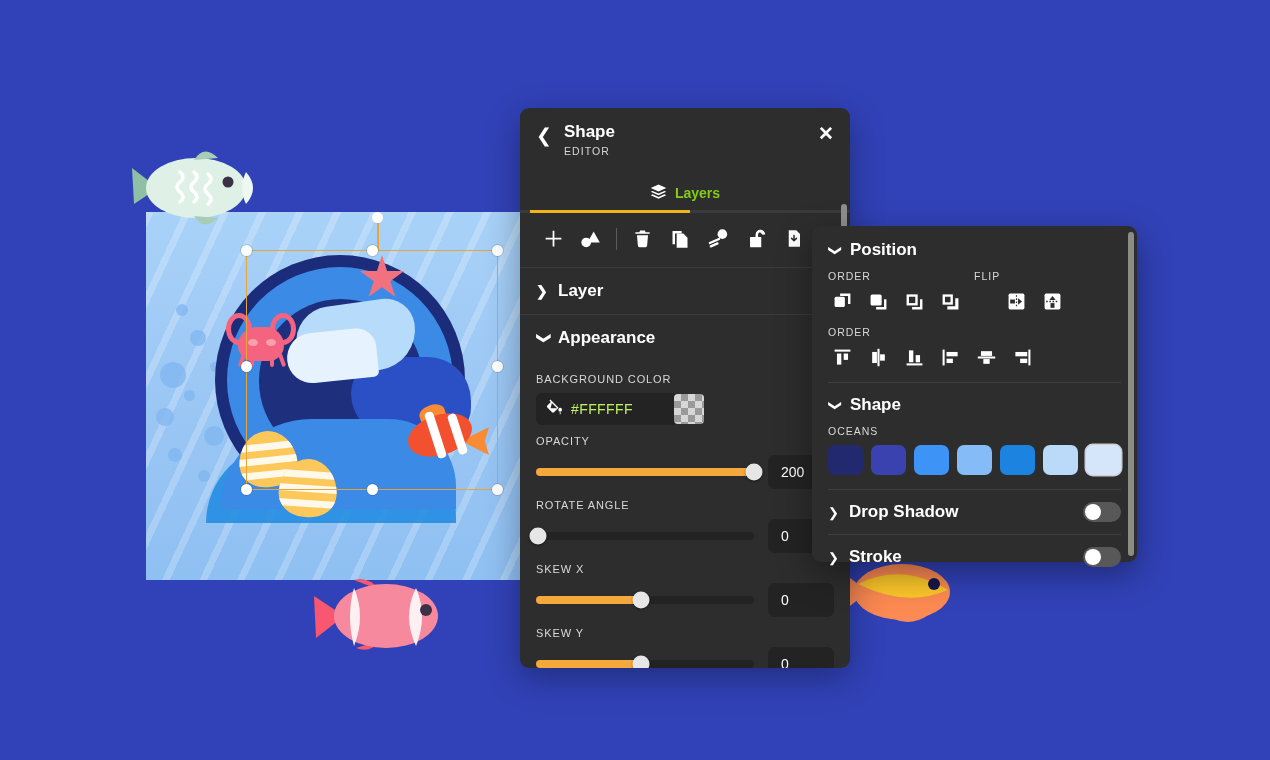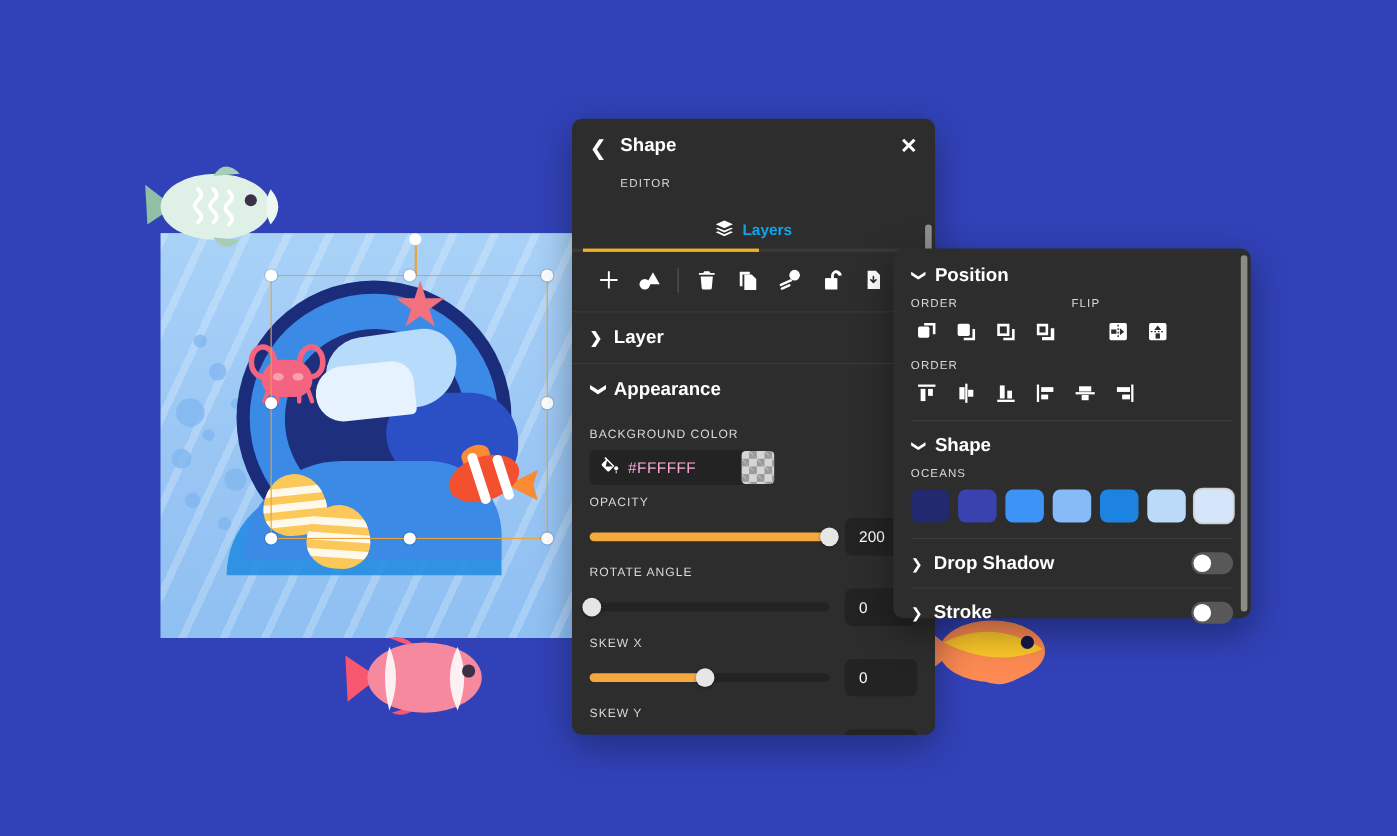--- a/index.html
+++ b/index.html
@@ -106,46 +106,46 @@
 
   
   .panel-shape{
     position:absolute;left:520px;top:108px;width:330px;height:560px;
     background:#2d2d2d;border-radius:9px;overflow:hidden;
     box-shadow:0 10px 34px rgba(0,0,0,.33);
   }
   .ps-head{padding:14px 16px 8px 16px;position:relative;display:flex;align-items:flex-start;}
   .back-caret{color:#fff;font-size:19px;line-height:1;margin-right:12px;margin-top:4px;cursor:pointer;}
   .ps-title{color:#fff;font-size:17px;font-weight:bold;line-height:1.15;}
-  .ps-sub{color:#d6d6d6;font-size:10.5px;letter-spacing:1.1px;margin-top:19px;}
+  .ps-sub{color:#d6d6d6;font-size:10.5px;letter-spacing:1.1px;margin-top:3px;}
   .ps-close{position:absolute;right:16px;top:16px;color:#fff;font-size:19px;line-height:1;cursor:pointer;font-weight:bold;}
 
   .tabs{display:flex;margin-top:10px;position:relative;}
-  .tab{flex:1;display:flex;align-items:center;justify-content:center;gap:8px;padding:9px 0 11px;font-size:14px;font-weight:bold;color:#0ea5e9;cursor:pointer;}
+  .tab{flex:1;display:flex;align-items:center;justify-content:center;gap:8px;padding:9px 0 11px;font-size:14px;font-weight:bold;color:#84cc16;cursor:pointer;}
   .tab.active{color:#f2b21a;}
   .tabs-underline{position:absolute;left:0;bottom:0;height:2.5px;width:100%;background:#3a3a3a;}
   .tabs-underline i{position:absolute;left:10px;top:0;height:100%;width:160px;background:#f2b21a;}
 
   .toolbar{display:flex;align-items:center;gap:0;padding:12px 14px 14px 14px;}
   .tb{width:38px;height:28px;display:flex;align-items:center;justify-content:center;cursor:pointer;}
   .tb svg{fill:#fff;}
   .tb-div{width:1px;height:22px;background:#5a5a5a;margin:0 6px;}
 
   .sec-row{
     display:flex;align-items:center;gap:10px;padding:13px 16px;
     border-top:1px solid #3b3b3b;cursor:pointer;
   }
   .sec-row .car{color:#fff;font-size:14px;font-weight:bold;width:12px;}
   .sec-row .lbl{color:#fff;font-size:17px;font-weight:bold;}
 
   .sec-body{padding:2px 16px 14px 16px;}
   .fld-label{color:#d8d8d8;font-size:11px;letter-spacing:.9px;margin:10px 0 8px;}
   .colorfield{display:inline-flex;align-items:center;position:relative;}
   .colorfield .box{background:#232323;border-radius:6px;height:32px;display:flex;align-items:center;padding:0 14px 0 10px;gap:8px;min-width:118px;}
-  .colorfield .hex{color:#f9a8d4;font-size:14px;letter-spacing:.4px;}
+  .colorfield .hex{color:#bef264;font-size:14px;letter-spacing:.4px;}
   .checker{
     width:30px;height:30px;border-radius:4px;margin-left:-4px;
     background-image:
       linear-gradient(45deg,#9a9a9a 25%,transparent 25%,transparent 75%,#9a9a9a 75%),
       linear-gradient(45deg,#9a9a9a 25%,transparent 25%,transparent 75%,#9a9a9a 75%);
     background-size:14px 14px;background-position:0 0,7px 7px;background-color:#d6d6d6;
   }
   .slider-row{display:flex;align-items:center;gap:14px;}
   .track{height:8px;border-radius:5px;background:#232323;position:relative;flex:1;}
   .fill{position:absolute;left:0;top:0;height:100%;border-radius:5px;background:#f5a93c;}

